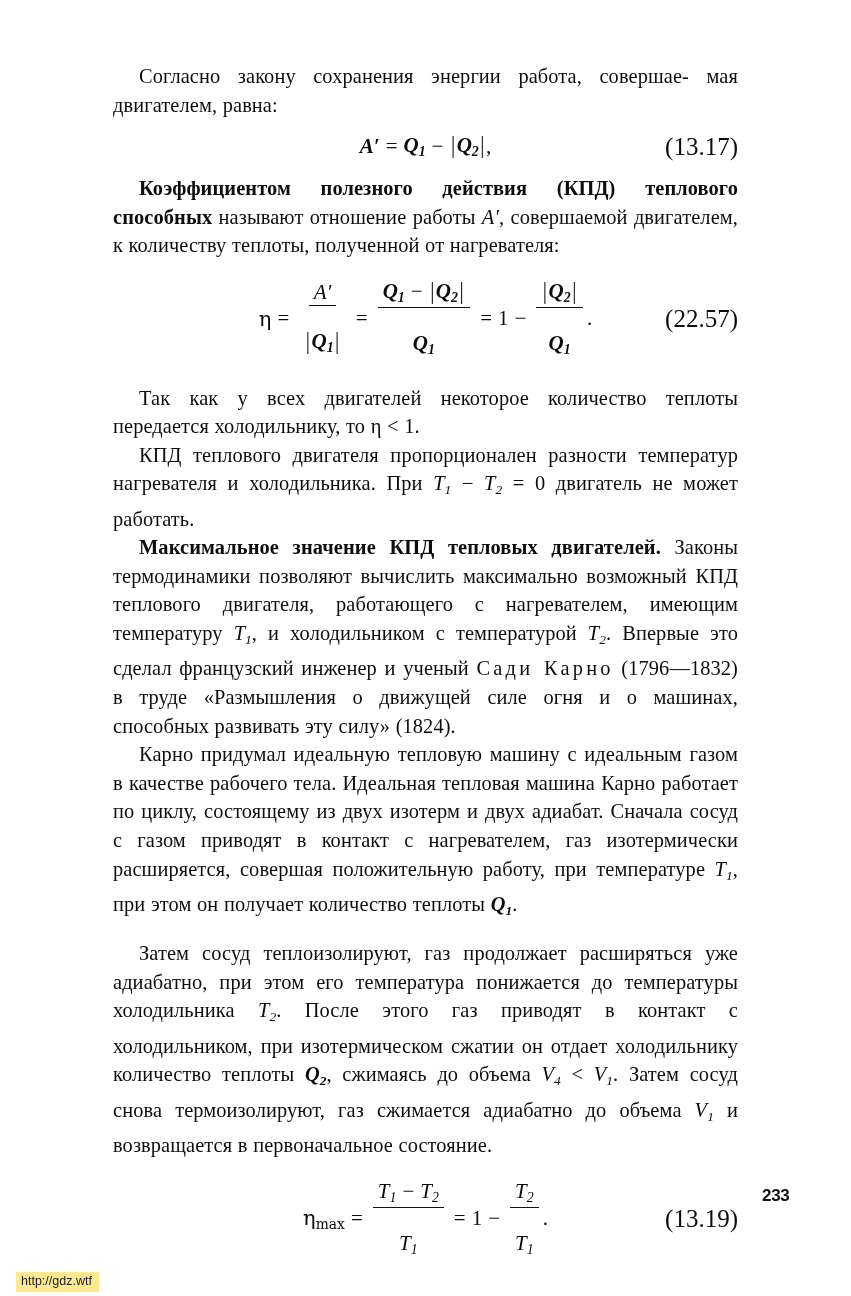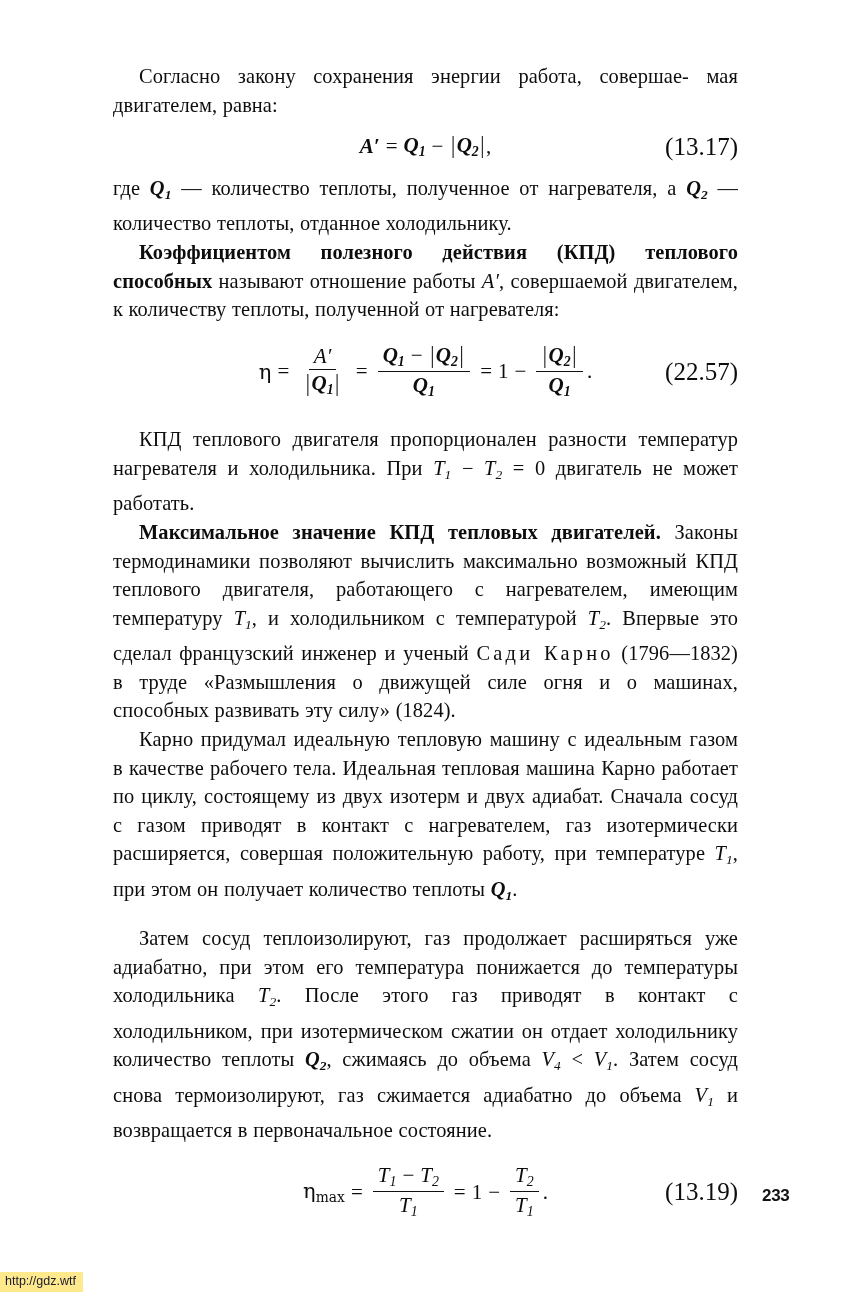--- a/index.html
+++ b/index.html
@@ -104,20 +104,21 @@
     line-height: 1.08;
   }
   .frac .num {
     padding: 0 5px 1px 5px;
     border-bottom: 1.4px solid #111;
     white-space: nowrap;
   }
   .frac .den {
     padding: 2px 5px 0 5px;
     white-space: nowrap;
+    margin-top: 22px;
   }
   .abs {
     display: inline-block;
     white-space: nowrap;
   }
   .bar {
     display: inline-block;
     font-style: normal;
     font-weight: normal;
     padding: 0 1.5px;
@@ -137,21 +138,21 @@
     font-weight: bold;
     font-size: 17px;
     letter-spacing: -0.3px;
     color: #111;
     margin-left: 36px;
   }
 
   
   #watermark {
     position: absolute;
-    left: 0px;
+    left: 16px;
     top: 1272px;
     background: #ffe98d;
     color: #1a1a2e;
     font-family: "Liberation Sans", sans-serif;
     font-size: 12.5px;
     line-height: 17px;
     padding: 1px 7px 2px 5px;
     white-space: nowrap;
   }
 </style>
@@ -173,21 +174,20 @@
         <span class="bi"><span>Q</span><sub>1</sub></span>
         <span class="op">−</span>
         <span class="abs"><span class="bar">|</span><span class="bi"><span>Q</span><sub>2</sub></span><span class="bar">|</span></span>
         <span>,</span>
       </span>
       <span class="eqnum">(13.17)</span>
     </div>
 
     <div class="gap-s"></div>
 
-    <p class="para noindent"><span>где</span> <span class="varb"><span>Q</span><sub>1</sub></span> <span>— количество теплоты, полученное от нагревателя,</span> <span>а</span> <span class="varb"><span>Q</span><sub>2</sub></span> <span>— количество теплоты, отданное холодильнику.</span></p>
 
     <p class="para"><span class="b">Коэффициентом полезного действия (КПД) теплового</span> <span class="b">способных</span> <span>называют отношение работы</span> <span class="var">A′</span><span>, совершаемой двигателем, к количеству теплоты, полученной от нагревателя:</span></p>
 
     <div class="gap-m"></div>
 
     <div class="formula-row">
       <span class="fbody">
         <span class="eta">η</span>
         <span class="op">=</span>
         <span class="frac">
@@ -206,20 +206,21 @@
           <span class="num"><span class="bar">|</span><span class="bi"><span>Q</span><sub>2</sub></span><span class="bar">|</span></span>
           <span class="den bi"><span>Q</span><sub>1</sub></span>
         </span>
         <span>.</span>
       </span>
       <span class="eqnum">(22.57)</span>
     </div>
 
     <div class="gap-l"></div>
 
+    <p class="para"><span>Так как у всех двигателей некоторое количество теплоты передается холодильнику, то η &lt; 1.</span></p>
 
     <p class="para"><span>КПД теплового двигателя пропорционален разности температур нагревателя и холодильника. При</span> <span class="var"><span>T</span><sub>1</sub></span> <span>−</span> <span class="var"><span>T</span><sub>2</sub></span> <span>= 0</span> <span>двигатель не может работать.</span></p>
 
     <p class="para"><span class="b">Максимальное значение КПД тепловых двигателей.</span> <span>Законы термодинамики позволяют вычислить максимально возможный КПД теплового двигателя, работающего с нагревателем, имеющим температуру</span> <span class="var"><span>T</span><sub>1</sub></span><span>, и холодильником с температурой</span> <span class="var"><span>T</span><sub>2</sub></span><span>. Впервые это сделал французский инженер и ученый</span> <span class="spaced">Сади Карно</span> <span>(1796—1832)</span> <span>в труде «Размышления о движущей силе огня и о машинах, способных развивать эту силу» (1824).</span></p>
 
     <p class="para"><span>Карно придумал идеальную тепловую машину с идеальным газом в качестве рабочего тела. Идеальная тепловая машина Карно работает по циклу, состоящему из двух изотерм и двух адиабат. Сначала сосуд с газом приводят в контакт с нагревателем, газ изотермически расширяется, совершая положительную работу, при температуре</span> <span class="var"><span>T</span><sub>1</sub></span><span>, при этом он получает количество теплоты</span> <span class="varb"><span>Q</span><sub>1</sub></span><span>.</span></p>
 
     <div class="gap-s"></div>
 
     <p class="para"><span>Затем сосуд теплоизолируют, газ продолжает расширяться уже адиабатно, при этом его температура понижается до температуры холодильника</span> <span class="var"><span>T</span><sub>2</sub></span><span>. После этого газ приводят в контакт с холодильником, при изотермическом сжатии он отдает холодильнику количество теплоты</span> <span class="varb"><span>Q</span><sub>2</sub></span><span>, сжимаясь до объема</span> <span class="var"><span>V</span><sub>4</sub></span> <span>&lt;</span> <span class="var"><span>V</span><sub>1</sub></span><span>. Затем сосуд снова термоизолируют, газ сжимается адиабатно до объема</span> <span class="var"><span>V</span><sub>1</sub></span> <span>и возвращается в первоначальное состояние.</span></p>

